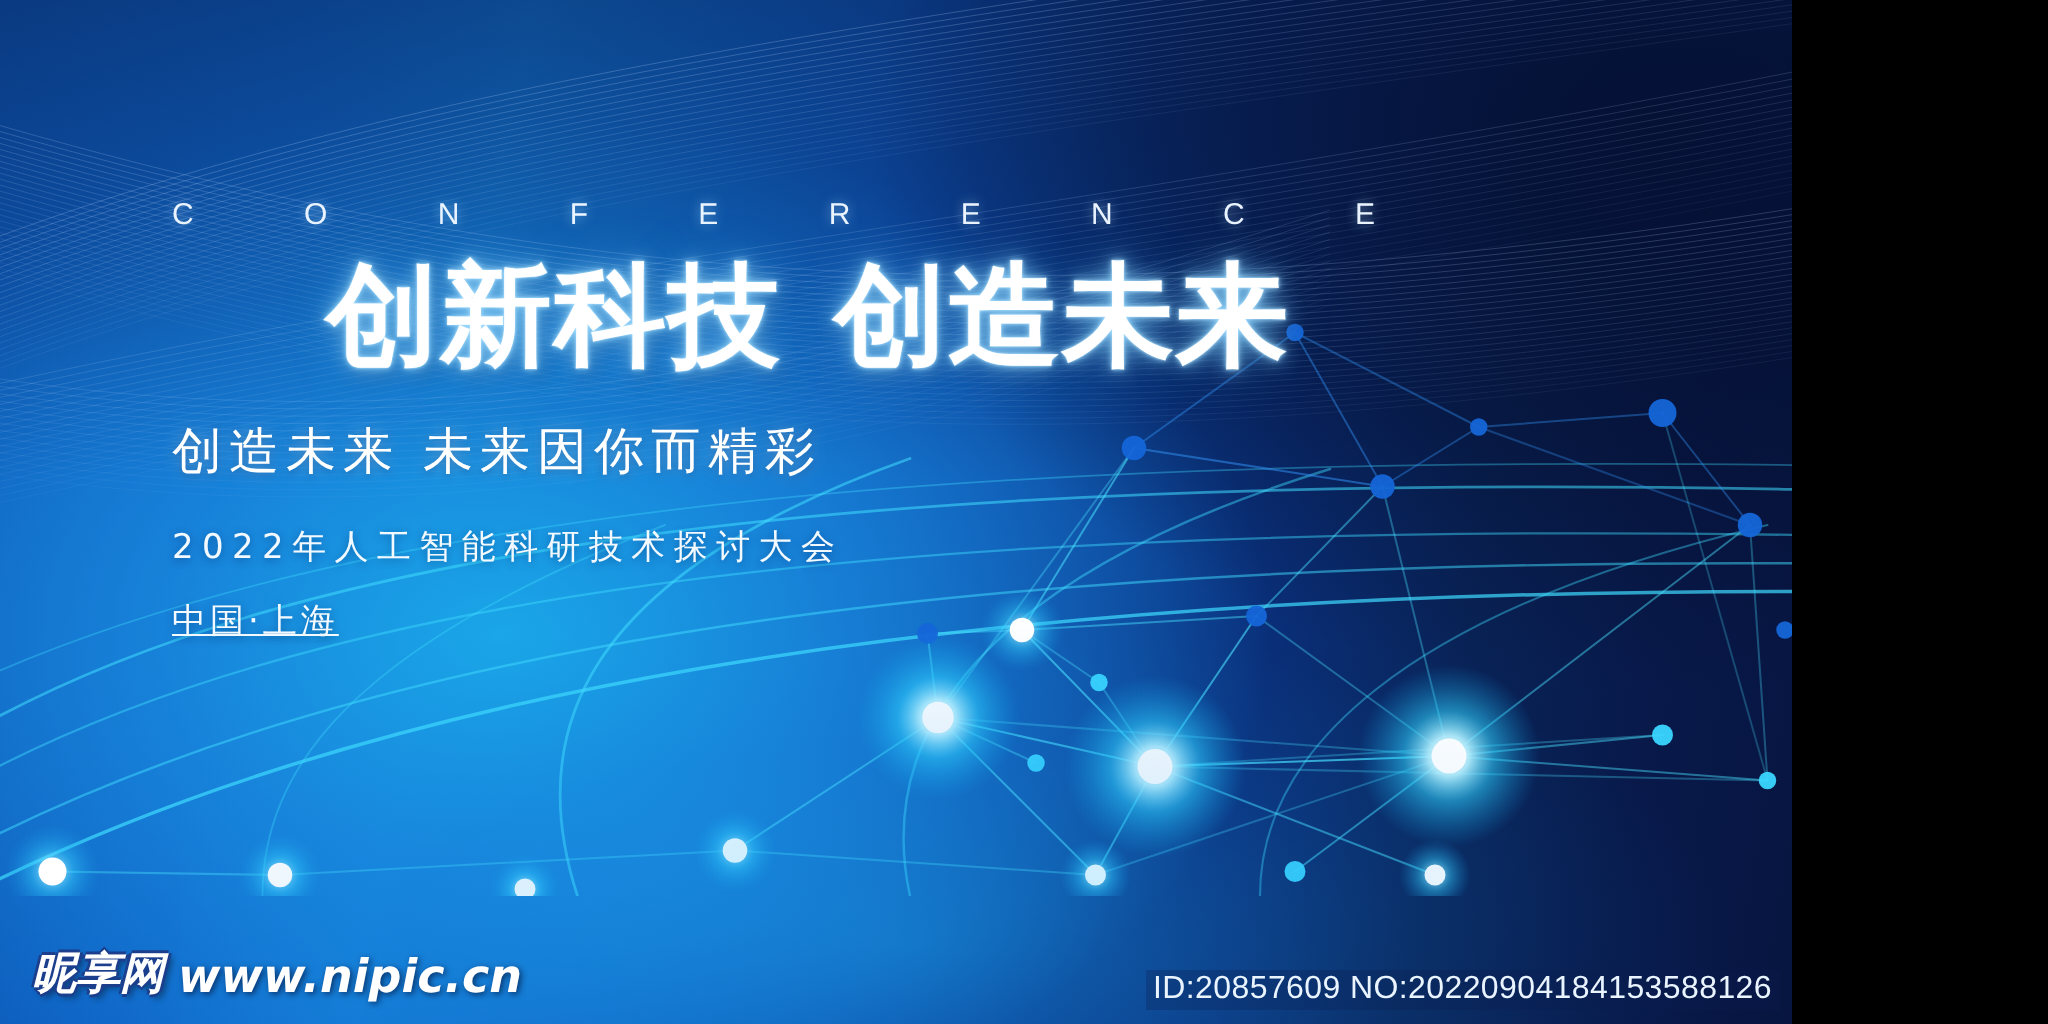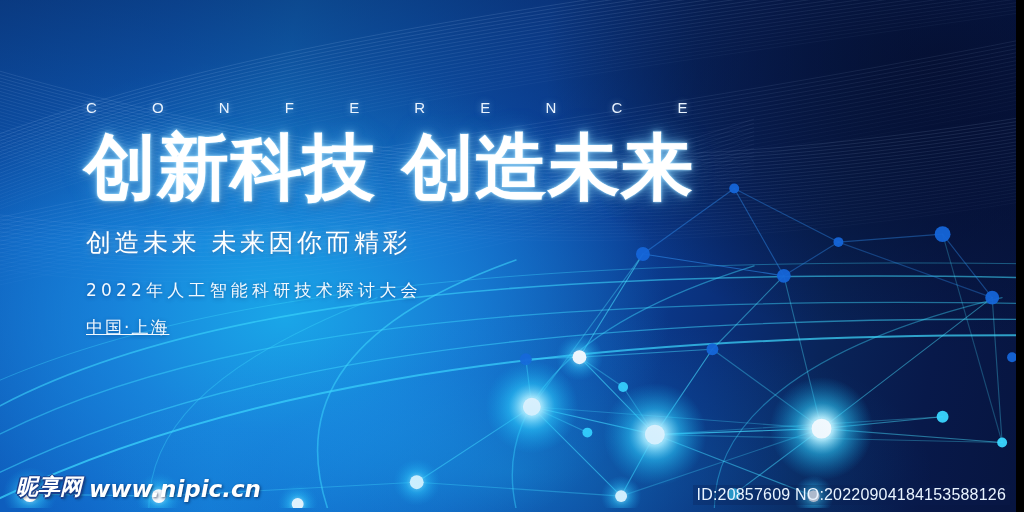--- a/index.html
+++ b/index.html
@@ -2,21 +2,21 @@
 <html><head>
 <meta charset="utf-8">
 <style>
   html, body {
     margin: 0;
     padding: 0;
     background: #000;
   }
   #poster {
     position: relative;
-    width: 1016px;
+    width: 896px;
     height: 512px;
     overflow: hidden;
     font-family: "Liberation Sans", "DejaVu Sans", sans-serif;
     background: #1d4ed8;
   }
 
   
   .bg-base {
     position: absolute;
     inset: 0;
@@ -76,33 +76,34 @@
     font-size: 15px;
     letter-spacing: 25.5px;
     font-weight: 400;
     line-height: 1;
     margin: 0 0 14px 2px;
     white-space: nowrap;
     text-shadow: 0 0 6px rgba(180,225,255,0.55);
   }
   .headline {
     font-family: "DejaVu Sans", "Liberation Sans", sans-serif;
-    font-size: 72px;
+    font-size: 56px;
     font-weight: 700;
     color: #ffffff;
     line-height: 1.06;
     letter-spacing: 1px;
     margin: 0;
     white-space: nowrap;
     text-shadow:
       0 0 1px #bfe7ff,
       0 0 3px #9fdcff,
       0 0 10px rgba(140,215,255,0.85),
       0 0 22px rgba(90,190,255,0.55),
       2px 3px 10px rgba(4,30,90,0.55);
+    text-align: center;
   }
   .headline .gap { display: inline-block; width: 26px; }
   .subline {
     font-family: "DejaVu Sans", "Liberation Sans", sans-serif;
     font-size: 25px;
     font-weight: 500;
     color: #ffffff;
     letter-spacing: 3.5px;
     margin: 21px 0 0 2px;
     white-space: nowrap;

